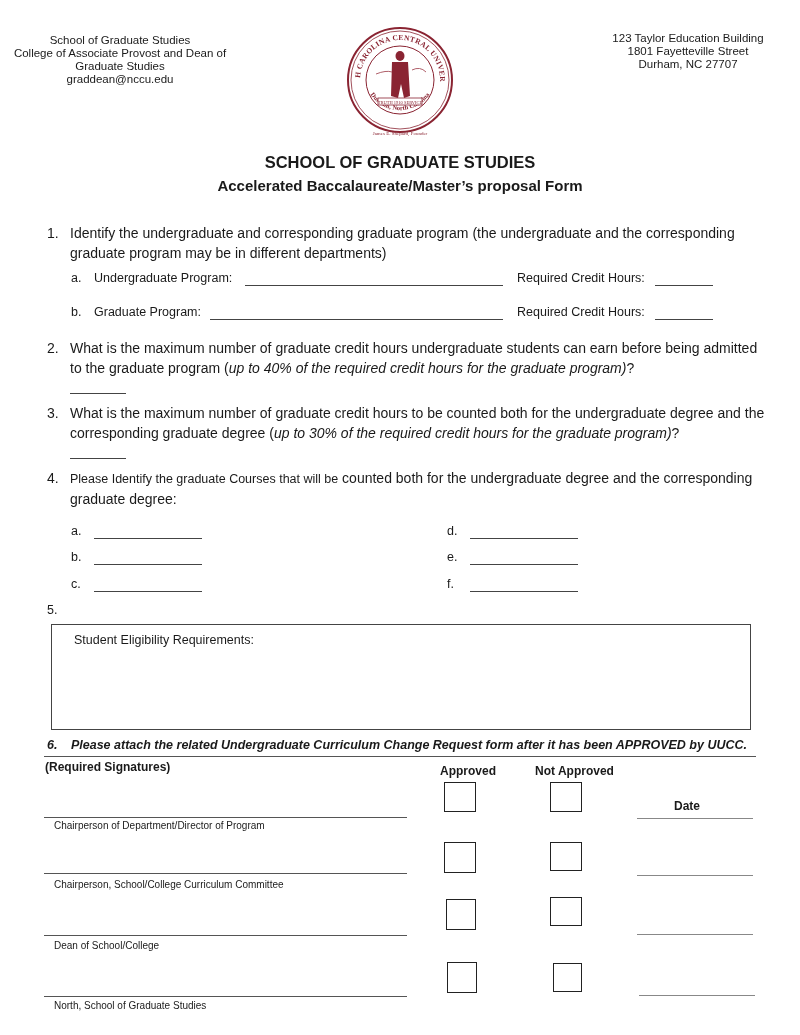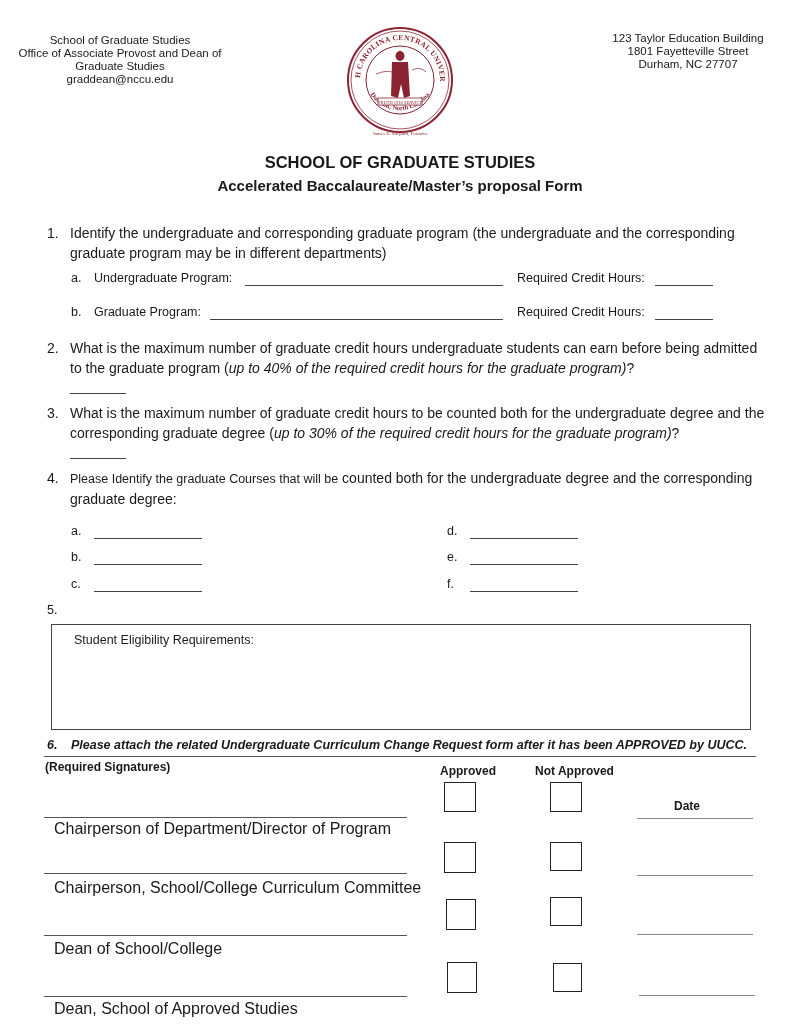--- a/index.html
+++ b/index.html
@@ -14,30 +14,30 @@
   .subtitle { left:0; top:177px; width:800px; text-align:center; font-size:15px; font-weight:bold; }
   .q { font-size:14px; line-height:19.5px; }
   .qnum { position:absolute; left:47px; }
   .qtext { position:absolute; left:70px; width:700px; }
   .small { font-size:12.5px;margin-top:16px; }
   .sub-label { position:absolute; font-size:12.5px; }
   .blank { position:absolute; border-bottom:1px solid #444; }
   .box { position:absolute; border:1.5px solid #222; box-sizing:border-box; }
   .sigline { position:absolute; height:0; border-top:1px solid #555; }
   .datebl { position:absolute; height:0; border-top:1px solid #888; }
-  .role { position:absolute; font-size:16px; left:54px; }
+  .role { position:absolute; font-size:10px; left:54px; }
   .colhdr { position:absolute; font-size:12px; font-weight:bold; }
   i { font-style:italic; }
 </style>
 </head>
 <body>
 
 <div class="abs hdr-left">
   <div>School of Graduate Studies</div>
-  <div>Office of Associate Provost and Dean of</div>
+  <div>College of Associate Provost and Dean of</div>
   <div>Graduate Studies</div>
   <div>graddean@nccu.edu</div>
 </div>
 
 <div class="abs seal">
   <svg width="108" height="108" viewBox="0 0 108 108">
     <circle cx="54" cy="54" r="52" fill="none" stroke="#8a2432" stroke-width="2"></circle>
     <circle cx="54" cy="54" r="49" fill="none" stroke="#8a2432" stroke-width="0.8"></circle>
     <circle cx="54" cy="54" r="34" fill="none" stroke="#8a2432" stroke-width="1"></circle>
     <defs>
@@ -145,13 +145,13 @@
 <div class="box" style="left:446px; top:899px; width:30px; height:31px;"></div>
 <div class="box" style="left:550px; top:897px; width:32px; height:29px;"></div>
 <div class="sigline" style="left:44px; top:935px; width:363px;"></div>
 <div class="datebl" style="left:637px; top:934px; width:116px;"></div>
 <div class="role" style="top:940px;">Dean of School/College</div>
 
 <div class="box" style="left:447px; top:962px; width:30px; height:31px;"></div>
 <div class="box" style="left:553px; top:963px; width:29px; height:29px;"></div>
 <div class="sigline" style="left:44px; top:996px; width:363px;"></div>
 <div class="datebl" style="left:639px; top:995px; width:116px;"></div>
-<div class="role" style="top:1000px;">Dean, School of Approved Studies</div>
+<div class="role" style="top:1000px;">North, School of Graduate Studies</div>
 
 </body></html>

